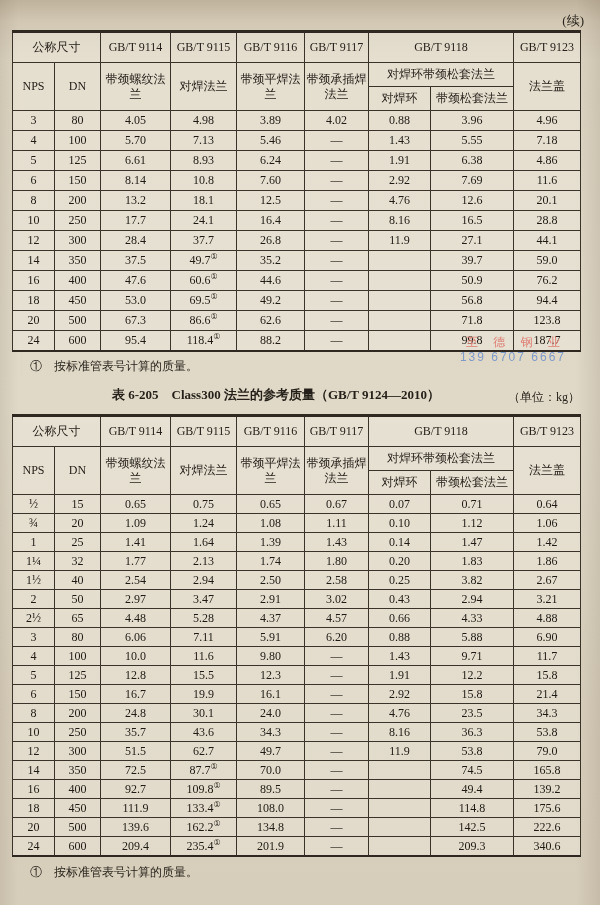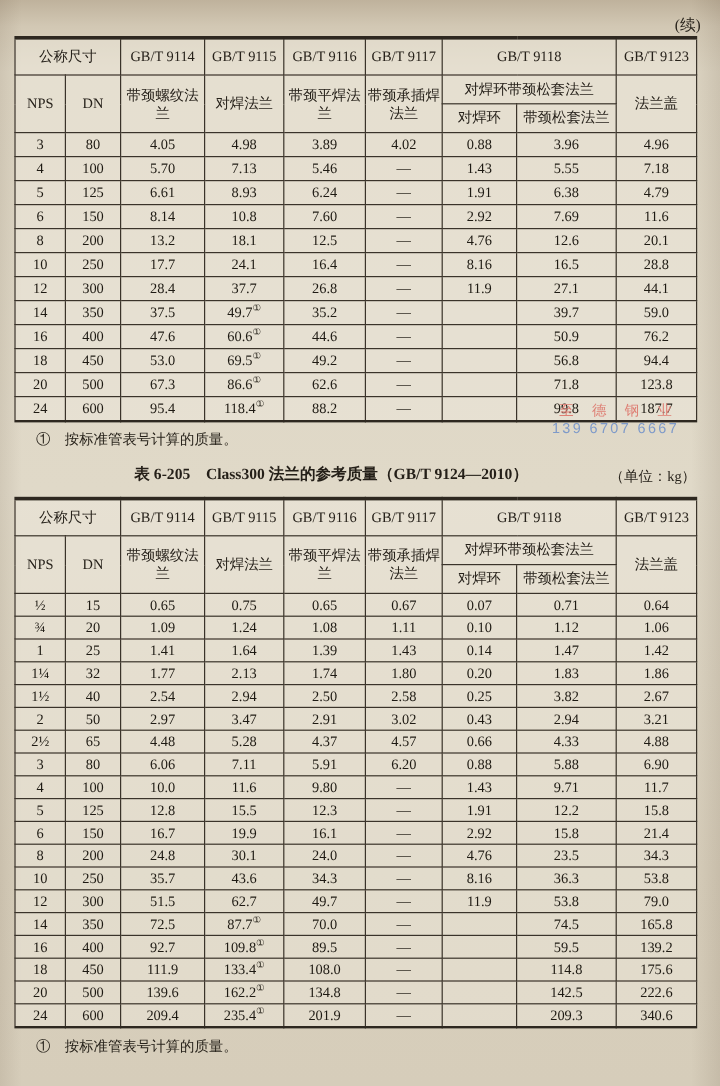--- a/index.html
+++ b/index.html
@@ -139,21 +139,21 @@
         </tr>
         <tr>
           <td class="num">5</td>
           <td class="num">125</td>
           <td class="num">6.61</td>
           <td class="num">8.93</td>
           <td class="num">6.24</td>
           <td class="num">—</td>
           <td class="num">1.91</td>
           <td class="num">6.38</td>
-          <td class="num">4.79</td>
+          <td class="num">4.86</td>
         </tr>
         <tr>
           <td class="num">6</td>
           <td class="num">150</td>
           <td class="num">8.14</td>
           <td class="num">10.8</td>
           <td class="num">7.60</td>
           <td class="num">—</td>
           <td class="num">2.92</td>
           <td class="num">7.69</td>
@@ -466,21 +466,21 @@
           <td class="num">165.8</td>
         </tr>
         <tr>
           <td class="num">16</td>
           <td class="num">400</td>
           <td class="num">92.7</td>
           <td class="num">109.8<sup>①</sup></td>
           <td class="num">89.5</td>
           <td class="num">—</td>
           <td class="num"></td>
-          <td class="num">59.5</td>
+          <td class="num">49.4</td>
           <td class="num">139.2</td>
         </tr>
         <tr>
           <td class="num">18</td>
           <td class="num">450</td>
           <td class="num">111.9</td>
           <td class="num">133.4<sup>①</sup></td>
           <td class="num">108.0</td>
           <td class="num">—</td>
           <td class="num"></td>

